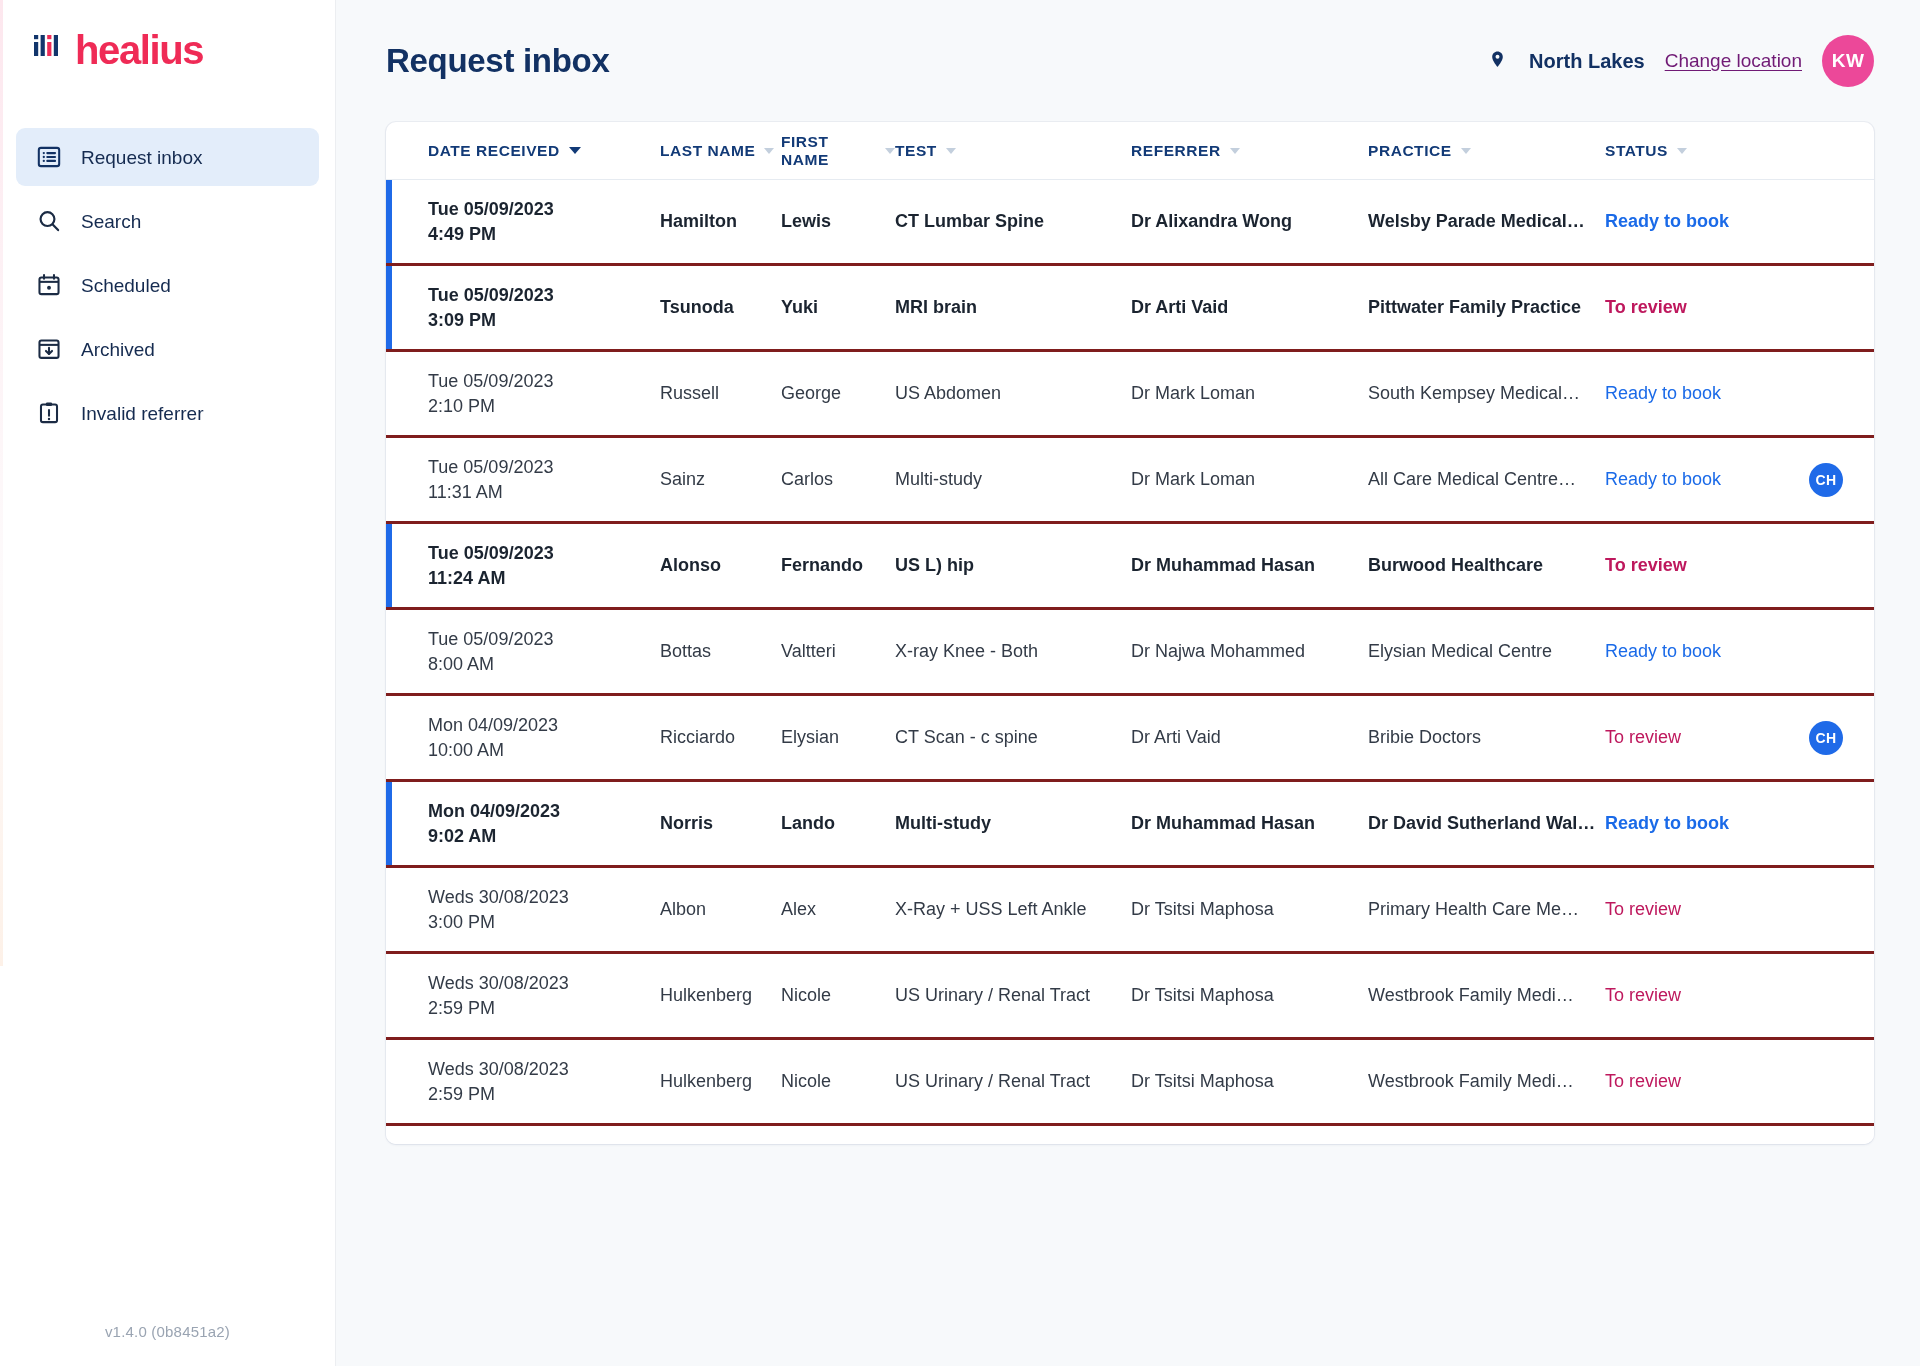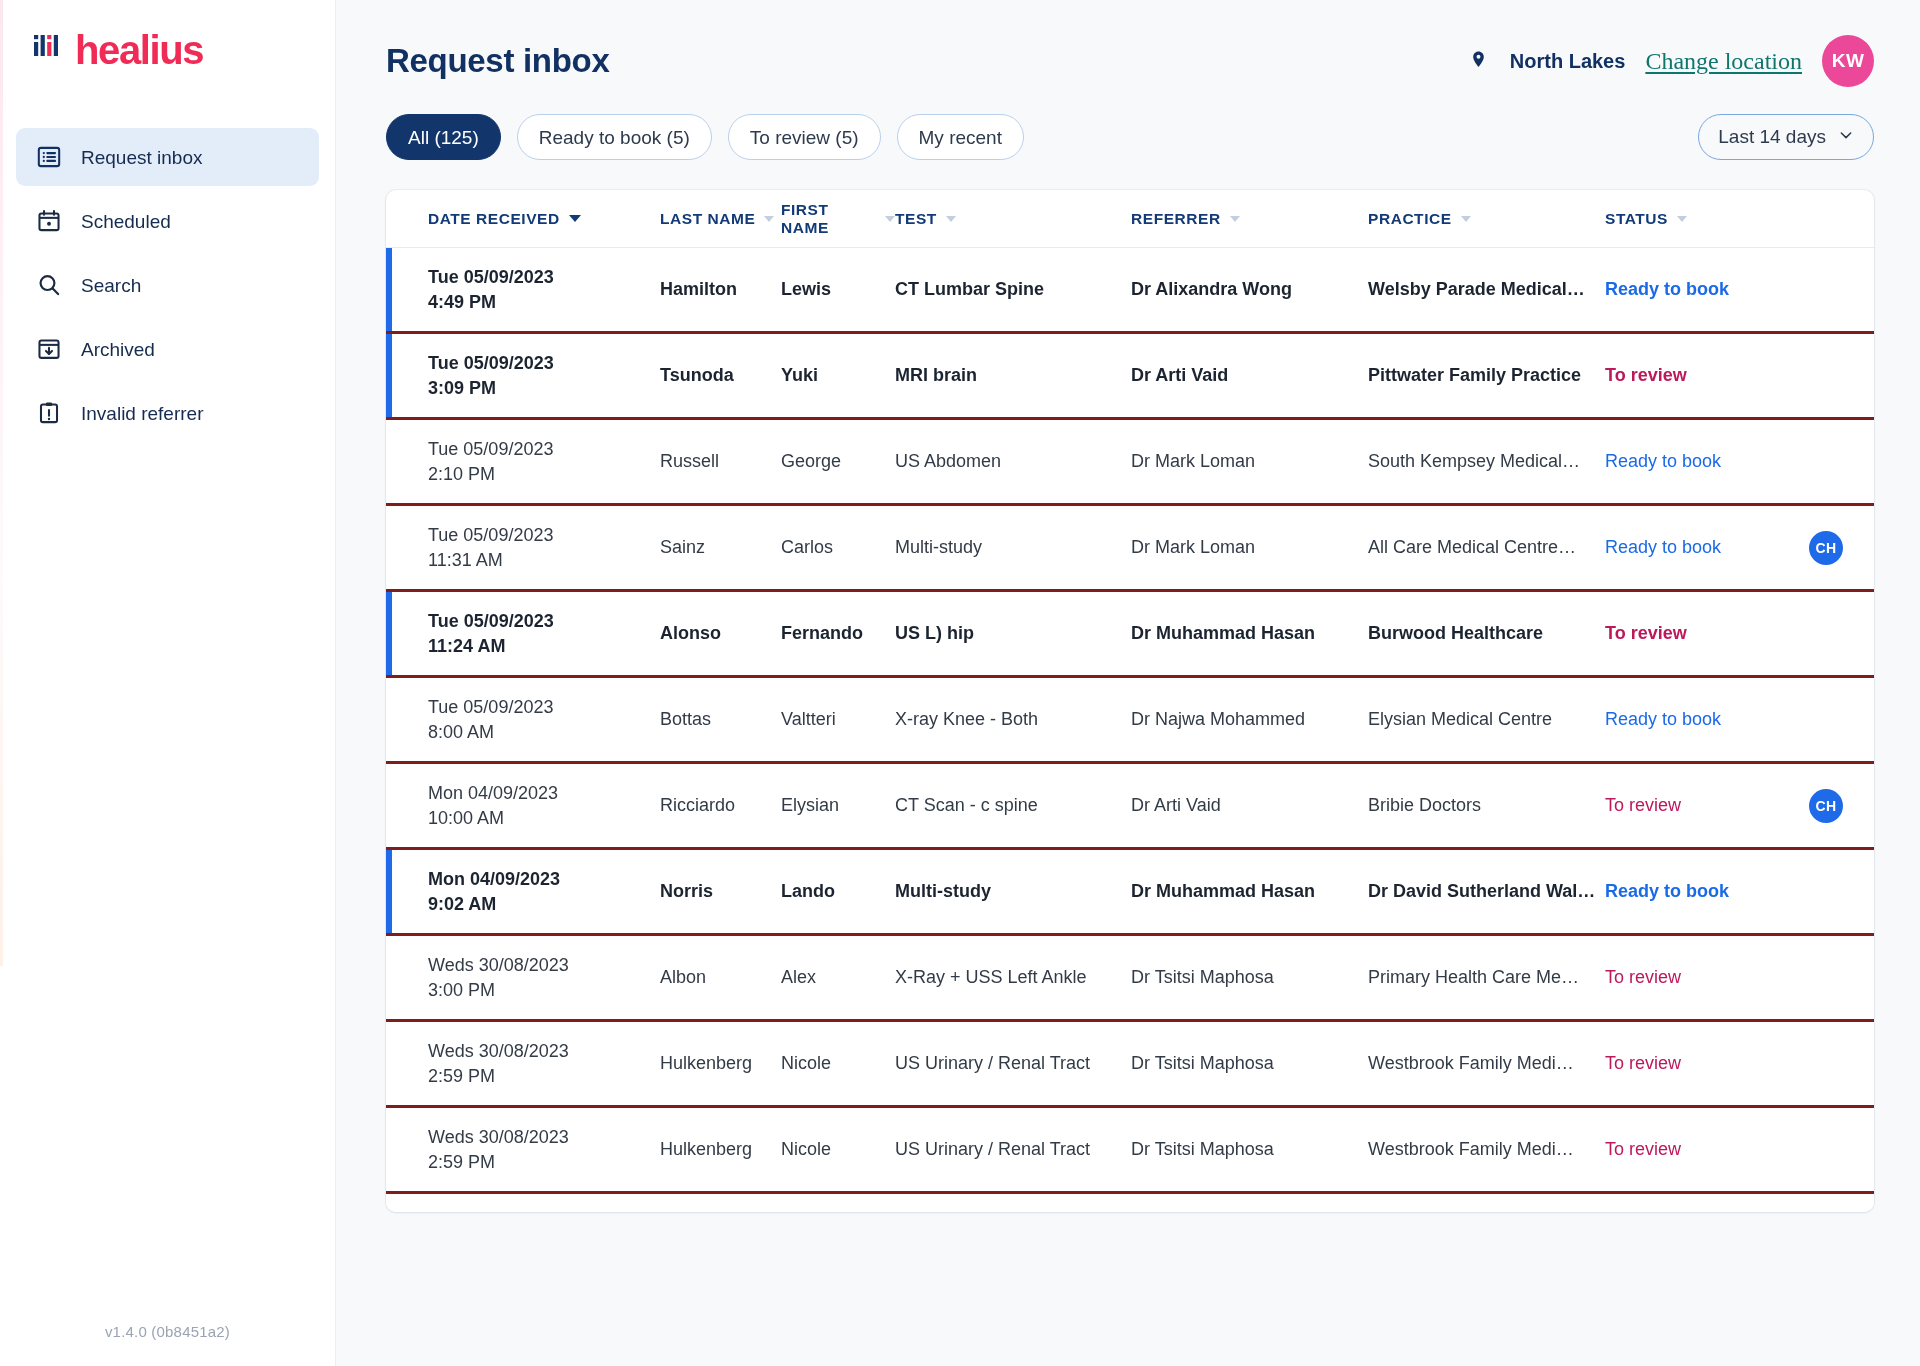--- a/index.html
+++ b/index.html
@@ -56,22 +56,22 @@
   }
   .topbar {
     display: flex; align-items: center; justify-content: space-between;
     padding: 30px 46px 0 50px; height: 92px; flex: 0 0 92px;
   }
   .page-title { font-size: 33px; font-weight: 700; color: #123163; letter-spacing: -.3px; }
   .topright { display: flex; align-items: center; gap: 20px; }
   .loc { display: flex; align-items: center; gap: 22px; }
   .loc-name { font-size: 20px; font-weight: 700; color: #123163; }
   .change-loc {
-    font-size: 24px; color: #0f766e; text-decoration: underline;
-    cursor: pointer; text-underline-offset: 3px; font-family: Liberation Serif, serif;
+    font-size: 19px; color: #701a75; text-decoration: underline;
+    cursor: pointer; text-underline-offset: 3px;
   }
   .avatar {
     width: 52px; height: 52px; border-radius: 50%; background: #ec4899;
     color: #fff; font-size: 19px; font-weight: 700;
     display: flex; align-items: center; justify-content: center;
     cursor: pointer; letter-spacing: .4px;
   }
 
   .filterbar {
     display: flex; align-items: center; justify-content: space-between;
@@ -185,39 +185,39 @@
             <line x1="10.4" y1="8.4" x2="17.6" y2="8.4" stroke-linecap="round"></line>
             <line x1="10.4" y1="12" x2="17.6" y2="12" stroke-linecap="round"></line>
             <line x1="10.4" y1="15.6" x2="17.6" y2="15.6" stroke-linecap="round"></line>
           </svg>
         </span>
         <span class="nav-label">Request inbox</span>
       </div>
 
       <div class="nav-item">
         <span class="ic">
+          <svg viewBox="0 0 24 24" width="26" height="26" fill="none" stroke="#1b2b44" stroke-width="2" stroke-linecap="round">
+            <circle cx="10.6" cy="10.2" r="6.4"></circle>
+            <line x1="15.4" y1="15.2" x2="20.4" y2="20.4"></line>
+          </svg>
+        </span>
+        <span class="nav-label">Search</span>
+      </div>
+
+      <div class="nav-item">
+        <span class="ic">
           <svg viewBox="0 0 24 24" width="26" height="26" fill="none" stroke="#1b2b44" stroke-width="1.9">
             <rect x="3.2" y="5" width="17.6" height="15.4" rx="1.8"></rect>
             <line x1="7.4" y1="2.8" x2="7.4" y2="6.2" stroke-linecap="round"></line>
             <line x1="16.6" y1="2.8" x2="16.6" y2="6.2" stroke-linecap="round"></line>
             <line x1="3.2" y1="9.1" x2="20.8" y2="9.1"></line>
             <circle cx="12" cy="14.6" r="1.8" fill="#1b2b44" stroke="none"></circle>
           </svg>
         </span>
         <span class="nav-label">Scheduled</span>
-      </div>
-
-      <div class="nav-item">
-        <span class="ic">
-          <svg viewBox="0 0 24 24" width="26" height="26" fill="none" stroke="#1b2b44" stroke-width="2" stroke-linecap="round">
-            <circle cx="10.6" cy="10.2" r="6.4"></circle>
-            <line x1="15.4" y1="15.2" x2="20.4" y2="20.4"></line>
-          </svg>
-        </span>
-        <span class="nav-label">Search</span>
       </div>
 
       <div class="nav-item">
         <span class="ic">
           <svg viewBox="0 0 24 24" width="26" height="26" fill="none" stroke="#1b2b44" stroke-width="1.9">
             <rect x="3.2" y="4.2" width="17.6" height="16" rx="1.8"></rect>
             <line x1="3.2" y1="8.2" x2="20.8" y2="8.2"></line>
             <line x1="12" y1="10.8" x2="12" y2="16.4" stroke-linecap="round"></line>
             <polyline points="9.2,13.8 12,16.6 14.8,13.8" stroke-linecap="round" stroke-linejoin="round"></polyline>
           </svg>
@@ -252,36 +252,20 @@
               <path d="M12 2C8.3 2 5.3 5 5.3 8.7c0 4.9 6.7 12.6 6.7 12.6s6.7-7.7 6.7-12.6C18.7 5 15.7 2 12 2zm0 9.1a2.5 2.5 0 1 1 0-5 2.5 2.5 0 0 1 0 5z"></path>
             </svg>
           </span>
           <span class="loc-name">North Lakes</span>
         </div>
         <a class="change-loc">Change location</a>
         <div class="avatar">KW</div>
       </div>
     </div>
 
-    <div class="filterbar">
-      <div class="chips">
-        <button class="chip active">All (125)</button>
-        <button class="chip">Ready to book (5)</button>
-        <button class="chip">To review (5)</button>
-        <button class="chip">My recent</button>
-      </div>
-      <button class="daterange">
-        <span>Last 14 days</span>
-        <span>
-          <svg viewBox="0 0 24 24" width="16" height="16" fill="none" stroke="#2e3a4d" stroke-width="2.3" stroke-linecap="round" stroke-linejoin="round">
-            <polyline points="5,9 12,16 19,9"></polyline>
-          </svg>
-        </span>
-      </button>
-    </div>
 
     <div class="tablewrap">
       <div class="card">
 
         <div class="thead">
           <div class="th c-date">
             <span>DATE RECEIVED</span>
             <span class="caret"></span>
           </div>
           <div class="th c-last">

